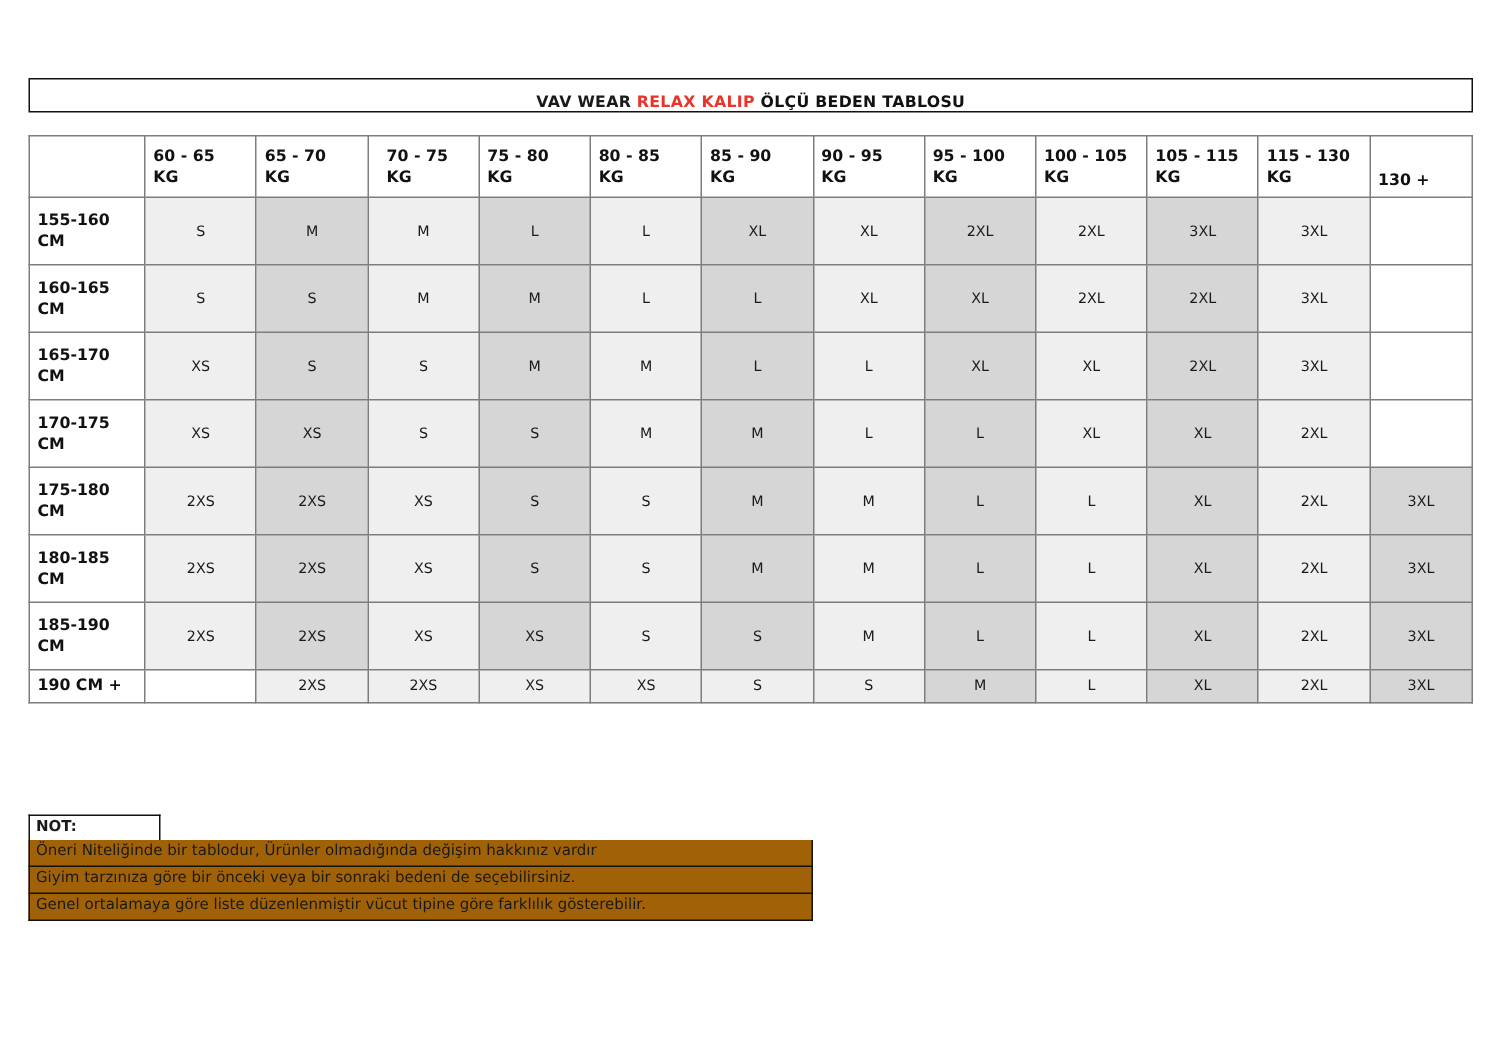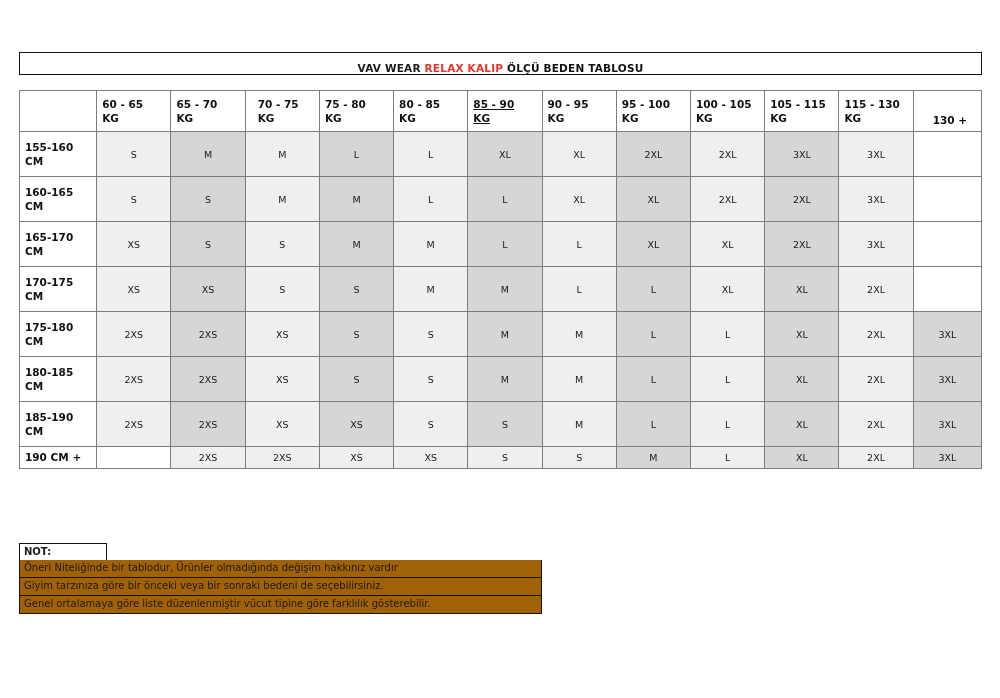--- a/index.html
+++ b/index.html
@@ -77,21 +77,20 @@
     padding: 3px 0 3px 5px;
     line-height: 1.35;
     color: #111;
   }
   table.size-table thead th.corner {
     background: #fff;
   }
   table.size-table thead th.last-col {
     vertical-align: bottom;
     padding-bottom: 4px;
-    text-align: center;
   }
   
   table.size-table tbody th.rowhead {
     text-align: left;
     font-weight: bold;
     font-size: 10.5px;
     padding: 2px 0 2px 5px;
     line-height: 1.35;
     background: #fff;
     color: #111;
@@ -159,21 +158,21 @@
   <div class="table-wrap">
     <table class="size-table">
       <thead>
         <tr>
           <th class="corner" style="width:77px;"></th>
           <th style="width:74px;">60&nbsp;-&nbsp;65<br>KG</th>
           <th style="width:74px;">65&nbsp;-&nbsp;70<br>KG</th>
           <th style="width:74px;padding-left:12px;">70&nbsp;-&nbsp;75<br>KG</th>
           <th style="width:74px;">75&nbsp;-&nbsp;80<br>KG</th>
           <th style="width:74px;">80&nbsp;-&nbsp;85<br>KG</th>
-          <th style="width:74px;text-decoration:underline;">85&nbsp;-&nbsp;90<br>KG</th>
+          <th style="width:74px;">85&nbsp;-&nbsp;90<br>KG</th>
           <th style="width:74px;margin-left:43px;">90&nbsp;-&nbsp;95<br>KG</th>
           <th style="width:74px;">95&nbsp;-&nbsp;100<br>KG</th>
           <th style="width:74px;">100&nbsp;-&nbsp;105<br>KG</th>
           <th style="width:74px;">105&nbsp;-&nbsp;115<br>KG</th>
           <th style="width:74px;">115&nbsp;-&nbsp;130<br>KG</th>
           <th class="last-col" style="width:68px;">130 +</th>
         </tr>
       </thead>
       <tbody>
 

